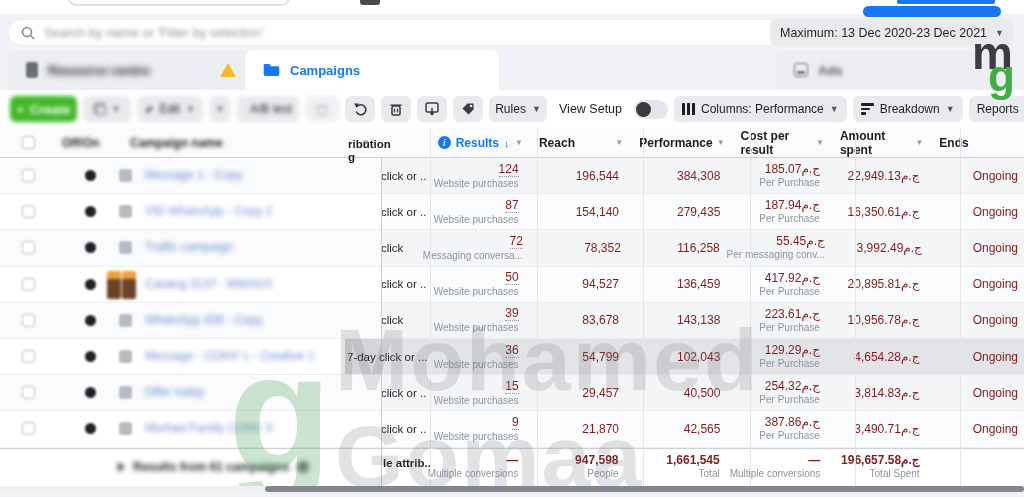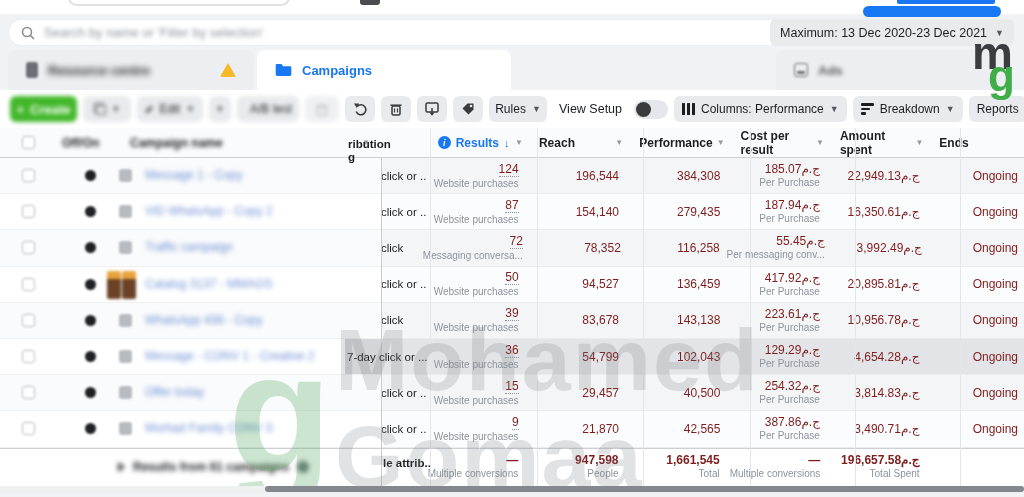--- a/index.html
+++ b/index.html
@@ -20,21 +20,21 @@
   .searchpill .ph{color:#8f939a;font-size:13px;}
   .datebtn{position:absolute;right:10px;top:5px;height:27px;background:#e9eaec;border-radius:6px;display:flex;align-items:center;padding:0 10px;gap:8px;font-size:12.5px;color:#1c1e21;white-space:nowrap;}
   .caret{font-size:9px;color:#55585e;}
 
   
   .tabsrow{position:absolute;top:50px;left:0;width:1024px;height:40px;background:#f0f2f5;z-index:2;}
   .tab{position:absolute;top:0;height:40px;border-radius:8px 8px 0 0;display:flex;align-items:center;padding:0 18px;gap:10px;background:#eceef1;}
   .tab.active{background:#fff;}
   .tab .tlabel{font-size:13px;font-weight:700;color:#1c1e21;white-space:nowrap;}
   .tab-resource{left:8px;width:246px;}
-  .tab-campaigns{left:257px;width:254px;}
+  .tab-campaigns{left:245px;width:254px;}
   .tab-adsets{left:519px;width:252px;}
   .tab-ads{left:776px;width:234px;}
   .tab-campaigns .tlabel{color:#1877f2;}
   .tab-ads .tlabel{color:#55585e;}
   .warntri{margin-left:auto;width:0;height:0;border-left:8px solid transparent;border-right:8px solid transparent;border-bottom:14px solid #f7b928;border-radius:2px;}
   .resblob{width:12px;height:16px;background:#6c6f75;border-radius:3px;}
   .gridicon{display:grid;grid-template-columns:6px 6px;grid-template-rows:6px 6px;gap:2px;}
   .gridicon i{border:1.6px solid #1c1e21;border-radius:1px;}
   .gridicon i:nth-child(2){background:#1c1e21;}
   .adsicon{width:14px;height:14px;border:1.6px solid #6c6f75;border-radius:3px;position:relative;}

